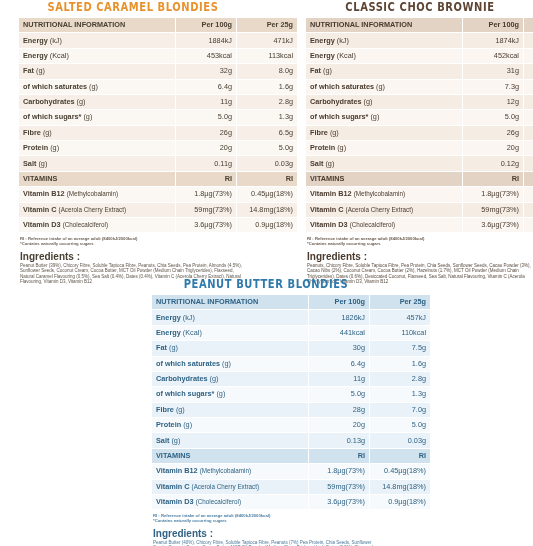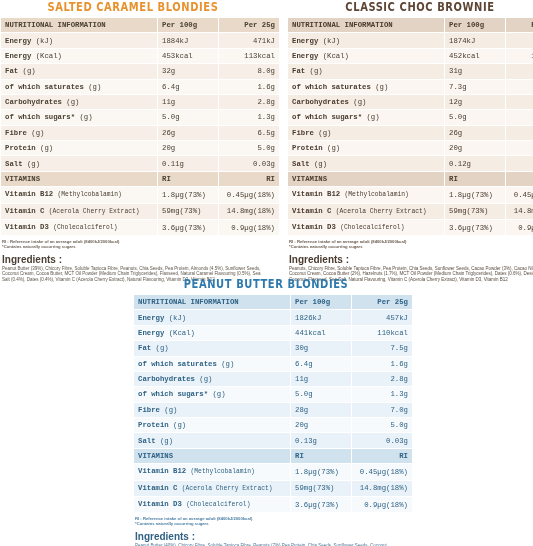--- a/index.html
+++ b/index.html
@@ -18,21 +18,21 @@
     position: relative;
     width: 533px;
     height: 546px;
   }
 
   
   .panel {
     position: absolute;
     width: 266px;
     box-sizing: border-box;
-    padding: 0 0;
+    padding: 0 18px;
   }
   .panel-top-left  { left: 0px;   top: 0px; }
   .panel-top-right { left: 267px; top: 0px; margin-left: 20px; }
   .panel-bottom    { left: 133px; top: 277px; }
 
   .panel-title {
     text-align: center;
     font-size: 11.5px;
     font-weight: 700;
     letter-spacing: 0.6px;
@@ -42,32 +42,31 @@
     font-stretch: condensed;
     transform: scaleX(0.96);
   }
 
   
   table.nutri {
     width: 100%;
     border-collapse: separate;
     border-spacing: 1px 1px;
     table-layout: fixed;
-    font-family: Liberation Mono, monospace;
   }
   table.nutri td {
     font-size: 7.3px;
     line-height: 8px;
     padding: 3.2px 4px;
     vertical-align: middle;
     white-space: nowrap;
     overflow: hidden;
   }
   td.c-label  { width: 148px; text-align: left;  font-weight: 700; }
-  td.c-v1     { width: 52px;  }
+  td.c-v1     { width: 52px;  text-align: right; }
   td.c-v2     { width: 52px;  text-align: right; }
 
   td.c-label .unit {
     font-weight: 400;
     text-align: right;
   }
   td.c-label .vitname {
     font-weight: 700;
   }
   td.c-label .vitsrc {

